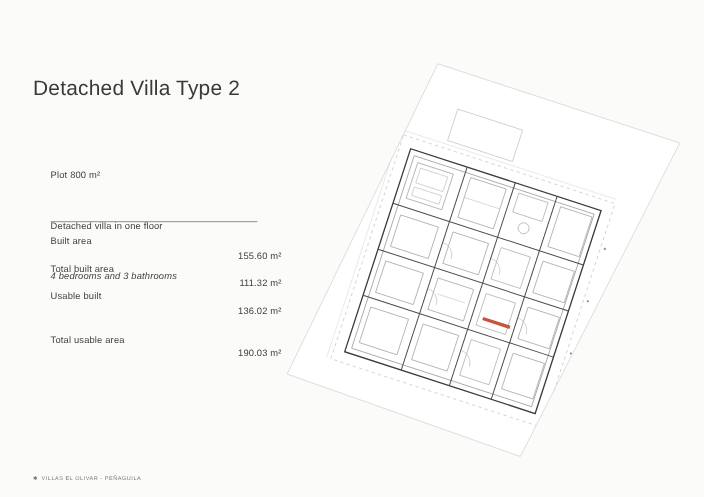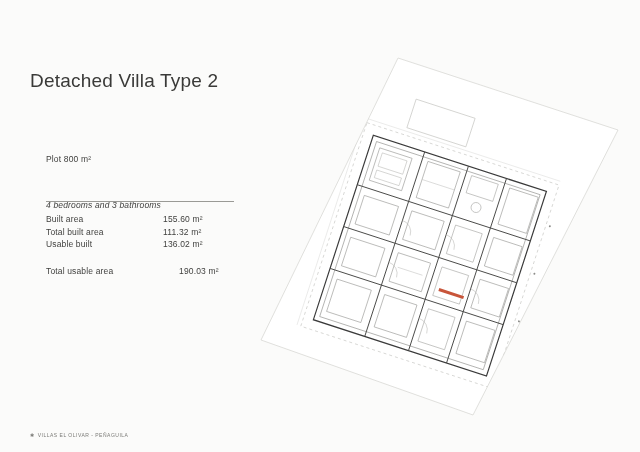--- a/index.html
+++ b/index.html
@@ -65,24 +65,25 @@
     top: 213px;
     width: 210px;
     font-size: 8.5px;
     color: #3f3f3d;
     letter-spacing: 0.15px;
   }
   .area-row {
     display: flex;
     line-height: 12.6px;
     white-space: nowrap;
+    flex-direction: column;
   }
   .area-row .label { width: 117px; }
   .area-row .value { text-align: right; }
-  .area-row.spaced { margin-top: 14px; gap: 16px; }
+  .area-row.spaced { margin-top: 14px; }
 
   
   #footer {
     position: absolute;
     left: 30px;
     bottom: 14px;
     font-size: 5px;
     letter-spacing: 0.5px;
     color: #7a7a76;
     display: flex;
@@ -106,20 +107,21 @@
 </style>
 </head>
 <body>
 
 <div id="page">
 
   <div id="title">Detached Villa Type 2</div>
 
   <div id="summary">
     <div class="line">Plot 800 m²</div>
+    <div class="line">Detached villa in one floor</div>
     <div class="line">4 bedrooms and 3 bathrooms</div>
   </div>
 
   <div id="rule"></div>
 
   <div id="areas">
     <div class="area-row">
       <span class="label">Built area</span>
       <span class="value">155.60 m²</span>
     </div>

